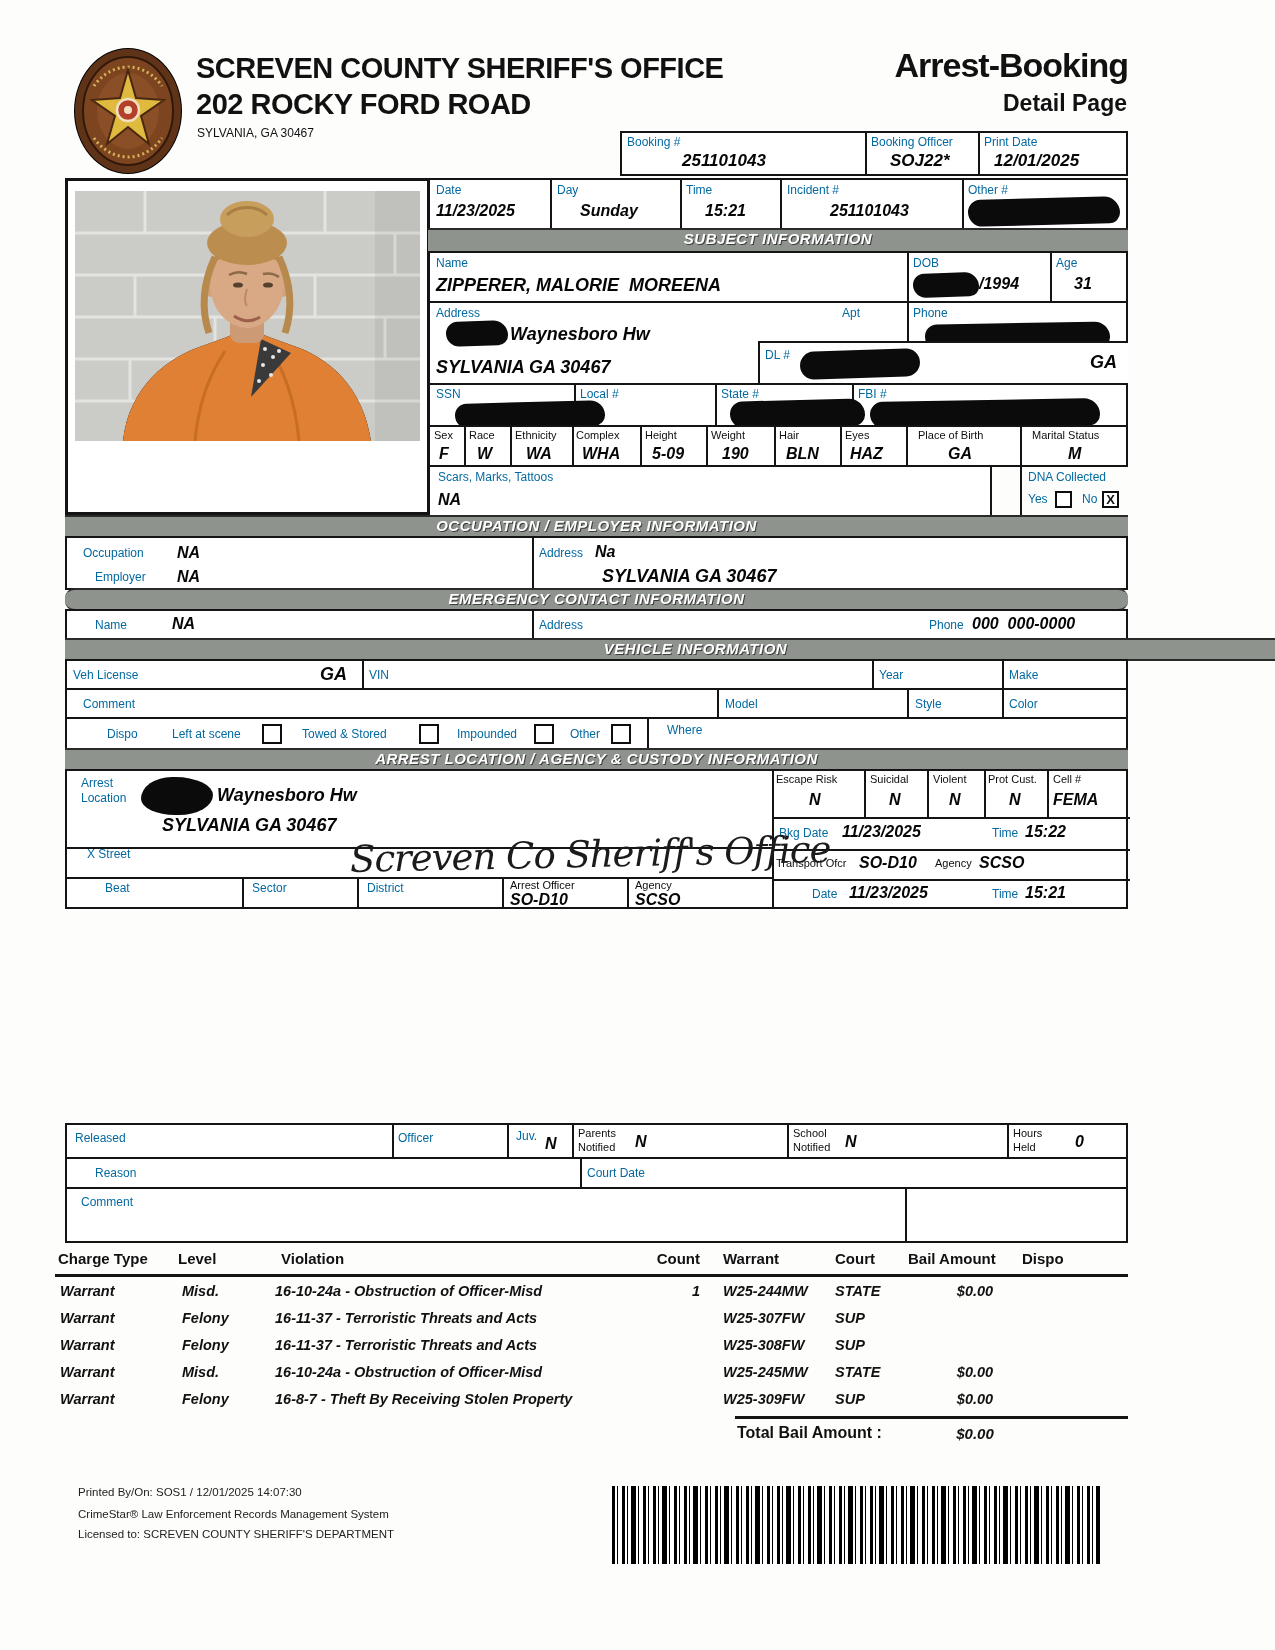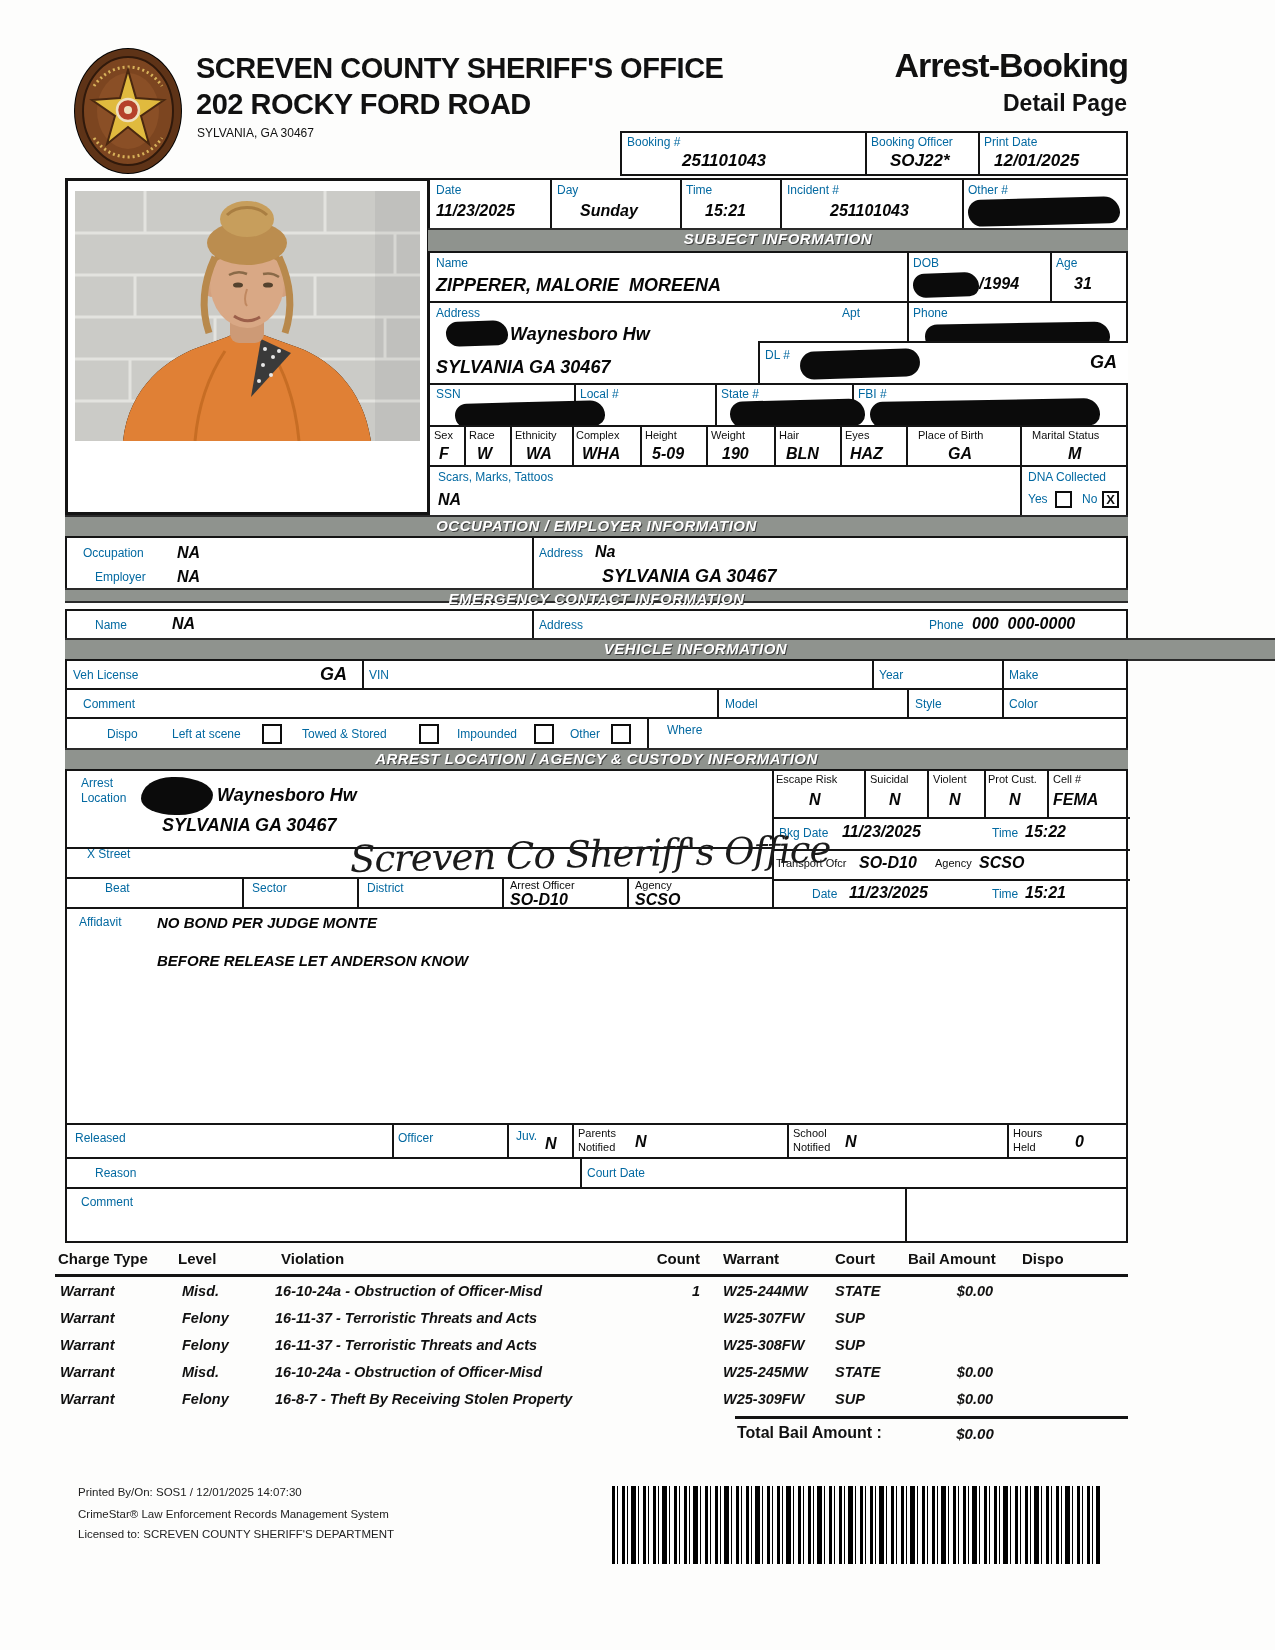--- a/index.html
+++ b/index.html
@@ -202,21 +202,21 @@
     <span class="lbl-sm" style="left:349px;top:2px;">Hair</span>
     <span class="val" style="left:356px;top:18px;">BLN</span>
     <span class="lbl-sm" style="left:415px;top:2px;">Eyes</span>
     <span class="val" style="left:420px;top:18px;">HAZ</span>
     <span class="lbl-sm" style="left:488px;top:2px;">Place of Birth</span>
     <span class="val" style="left:518px;top:18px;">GA</span>
     <span class="lbl-sm" style="left:602px;top:2px;">Marital Status</span>
     <span class="val" style="left:638px;top:18px;">M</span>
   </div>
 
-  <div class="box" style="left:428px;top:465px;width:700px;height:52px;padding-left:16px;">
+  <div class="box" style="left:428px;top:465px;width:564px;height:52px;padding-left:16px;">
     <div class="vline" style="left:590px;top:0;height:48px;"></div>
     <span class="lbl" style="left:8px;top:3px;">Scars, Marks, Tattoos</span>
     <span class="val" style="left:8px;top:24px;">NA</span>
     <span class="lbl" style="left:598px;top:3px;">DNA Collected</span>
     <span class="lbl" style="left:598px;top:25px;">Yes</span>
     <div class="chk" style="left:625px;top:24px;"></div>
     <span class="lbl" style="left:652px;top:25px;">No</span>
     <div class="chk" style="left:672px;top:24px;"><span>X</span></div>
   </div>
 
@@ -225,21 +225,21 @@
     <div class="vline" style="left:465px;top:0;height:50px;"></div>
     <span class="lbl" style="left:16px;top:8px;">Occupation</span>
     <span class="val" style="left:110px;top:6px;">NA</span>
     <span class="lbl" style="left:28px;top:32px;">Employer</span>
     <span class="val" style="left:110px;top:30px;">NA</span>
     <span class="lbl" style="left:472px;top:8px;">Address</span>
     <span class="val" style="left:528px;top:5px;">Na</span>
     <span class="val val-lg" style="left:535px;top:28px;">SYLVANIA GA 30467</span>
   </div>
 
-  <div class="bar" style="left:65px;top:588px;width:1063px;height:15px;">EMERGENCY CONTACT INFORMATION</div>
+  <div class="bar" style="left:65px;top:588px;width:1063px;height:23px;border-radius:10px;">EMERGENCY CONTACT INFORMATION</div>
   <div class="box" style="left:65px;top:609px;width:1063px;height:31px;">
     <div class="vline" style="left:465px;top:0;height:27px;"></div>
     <span class="lbl" style="left:28px;top:7px;">Name</span>
     <span class="val" style="left:105px;top:4px;">NA</span>
     <span class="lbl" style="left:472px;top:7px;">Address</span>
     <span class="lbl" style="left:862px;top:7px;">Phone</span>
     <span class="val" style="left:905px;top:4px;">000  000-0000</span>
   </div>
 
   <div class="bar" style="left:65px;top:638px;width:1261px;height:23px;">VEHICLE INFORMATION</div>
@@ -330,25 +330,20 @@
     <span class="lbl" style="left:185px;top:110px;">Sector</span>
     <span class="lbl" style="left:300px;top:110px;">District</span>
     <span class="lbl-sm" style="left:443px;top:108px;">Arrest Officer</span>
     <span class="val" style="left:443px;top:120px;">SO-D10</span>
     <span class="lbl-sm" style="left:568px;top:108px;">Agency</span>
     <span class="val" style="left:568px;top:120px;">SCSO</span>
   </div>
 
   <div class="hand" style="left:350px;top:833px;">Screven Co Sheriff's Office</div>
 
-  <div class="box" style="left:65px;top:907px;width:1063px;height:218px;">
-    <span class="lbl" style="left:12px;top:6px;">Affidavit</span>
-    <span class="val" style="left:90px;top:5px;font-size:15px;">NO BOND PER JUDGE MONTE</span>
-    <span class="val" style="left:90px;top:43px;font-size:15px;">BEFORE RELEASE LET ANDERSON KNOW</span>
-  </div>
 
   <div class="box" style="left:65px;top:1123px;width:1063px;height:36px;">
     <div class="vline" style="left:325px;top:0;height:32px;"></div>
     <div class="vline" style="left:440px;top:0;height:32px;"></div>
     <div class="vline" style="left:505px;top:0;height:32px;"></div>
     <div class="vline" style="left:720px;top:0;height:32px;"></div>
     <div class="vline" style="left:940px;top:0;height:32px;"></div>
     <span class="lbl" style="left:8px;top:6px;">Released</span>
     <span class="lbl" style="left:331px;top:6px;">Officer</span>
     <span class="lbl" style="left:449px;top:4px;">Juv.</span>

